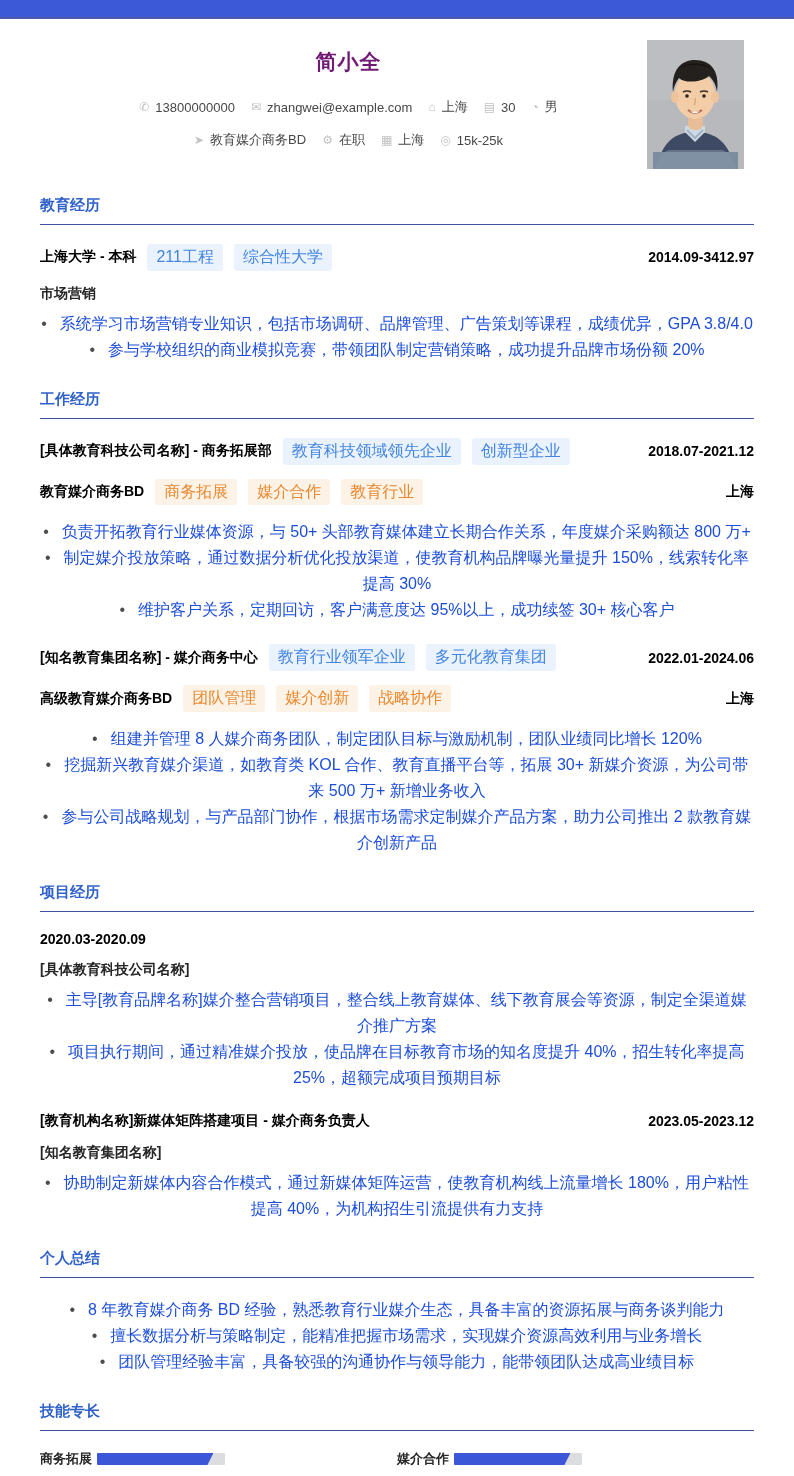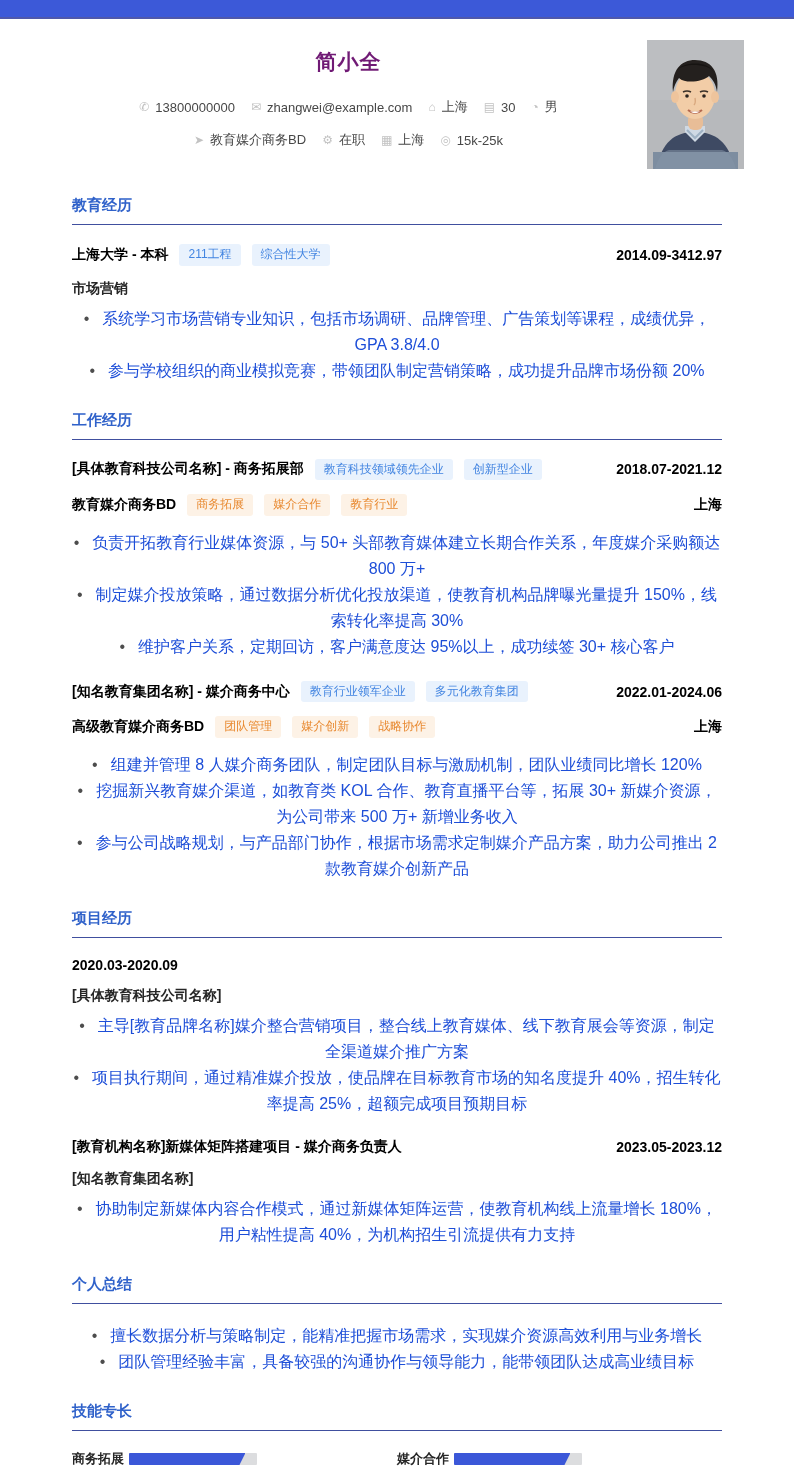--- a/index.html
+++ b/index.html
@@ -11,28 +11,28 @@
   .header { display: flex; padding: 21px 50px 0 50px; }
   .header-main { flex: 1; text-align: center; padding-top: 8px; }
   .name { font-size: 21px; font-weight: bold; color: #701a75; margin-bottom: 22px; letter-spacing: 1px; }
   .contact-row { display: flex; justify-content: center; align-items: center; gap: 16px; font-size: 13px; color: #474747; margin-bottom: 15px; }
   .c-item { display: inline-flex; align-items: center; gap: 6px; }
   .c-icon { color: #c2c2c2; font-size: 12px; }
   .photo { width: 97px; height: 129px; flex: none; overflow: hidden; }
   .photo svg { display: block; }
 
   
-  section { margin: 0 72px; }
+  section { margin: 0 40px; }
   .sec-title { font-size: 15px; font-weight: bold; color: #3062ca; padding-bottom: 9px; border-bottom: 1px solid #404f9f; margin: 27px 0 19px; }
   .entry { margin-bottom: 21px; }
   .entry-row { display: flex; align-items: center; margin-bottom: 14px; }
   .entry-left { flex: 1; display: flex; align-items: center; gap: 11px; flex-wrap: wrap; }
   .entry-title, .entry-date, .entry-loc { font-weight: bold; font-size: 14px; color: #000000; }
   .entry-sub { font-weight: bold; font-size: 14px; color: #262626; margin-bottom: 8px; }
-  .tag { font-size: 12px; padding: 3px 9px; border-radius: 3px; line-height: 1.3; }
+  .tag { font-size: 16px; padding: 3px 9px; border-radius: 3px; line-height: 1.3; }
   .tag.blue { background: #e9f2fd; color: #4385e1; }
   .tag.orange { background: #fdf2e6; color: #e88930; }
   .bullet { font-size: 16px; line-height: 26px; color: #1d4ed8; text-align: center; }
   .bullet::before { content: "\2022"; color: #4d4d4d; margin-right: 13px; }
 
   
   .skills { display: flex; flex-wrap: wrap; margin-top: 4px; }
   .skill { width: 50%; display: flex; align-items: center; margin-bottom: 21px; }
   .sk-name { font-weight: bold; font-size: 13px; color: #262626; width: 57px; flex: none; }
   .sk-track { width: 128px; height: 12px; background: #dcdddf; border-radius: 1px; overflow: hidden; }
@@ -211,20 +211,21 @@
         </div>
         <span class="entry-date">2023.05-2023.12</span>
       </div>
       <div class="entry-sub">[知名教育集团名称]</div>
       <div class="bullet">协助制定新媒体内容合作模式，通过新媒体矩阵运营，使教育机构线上流量增长 180%，用户粘性提高 40%，为机构招生引流提供有力支持</div>
     </div>
   </section>
 
   <section>
     <div class="sec-title">个人总结</div>
+    <div class="bullet">8 年教育媒介商务 BD 经验，熟悉教育行业媒介生态，具备丰富的资源拓展与商务谈判能力</div>
     <div class="bullet">擅长数据分析与策略制定，能精准把握市场需求，实现媒介资源高效利用与业务增长</div>
     <div class="bullet">团队管理经验丰富，具备较强的沟通协作与领导能力，能带领团队达成高业绩目标</div>
   </section>
 
   <section>
     <div class="sec-title">技能专长</div>
     <div class="skills">
       <div class="skill">
         <span class="sk-name">商务拓展</span>
         <div class="sk-track">

